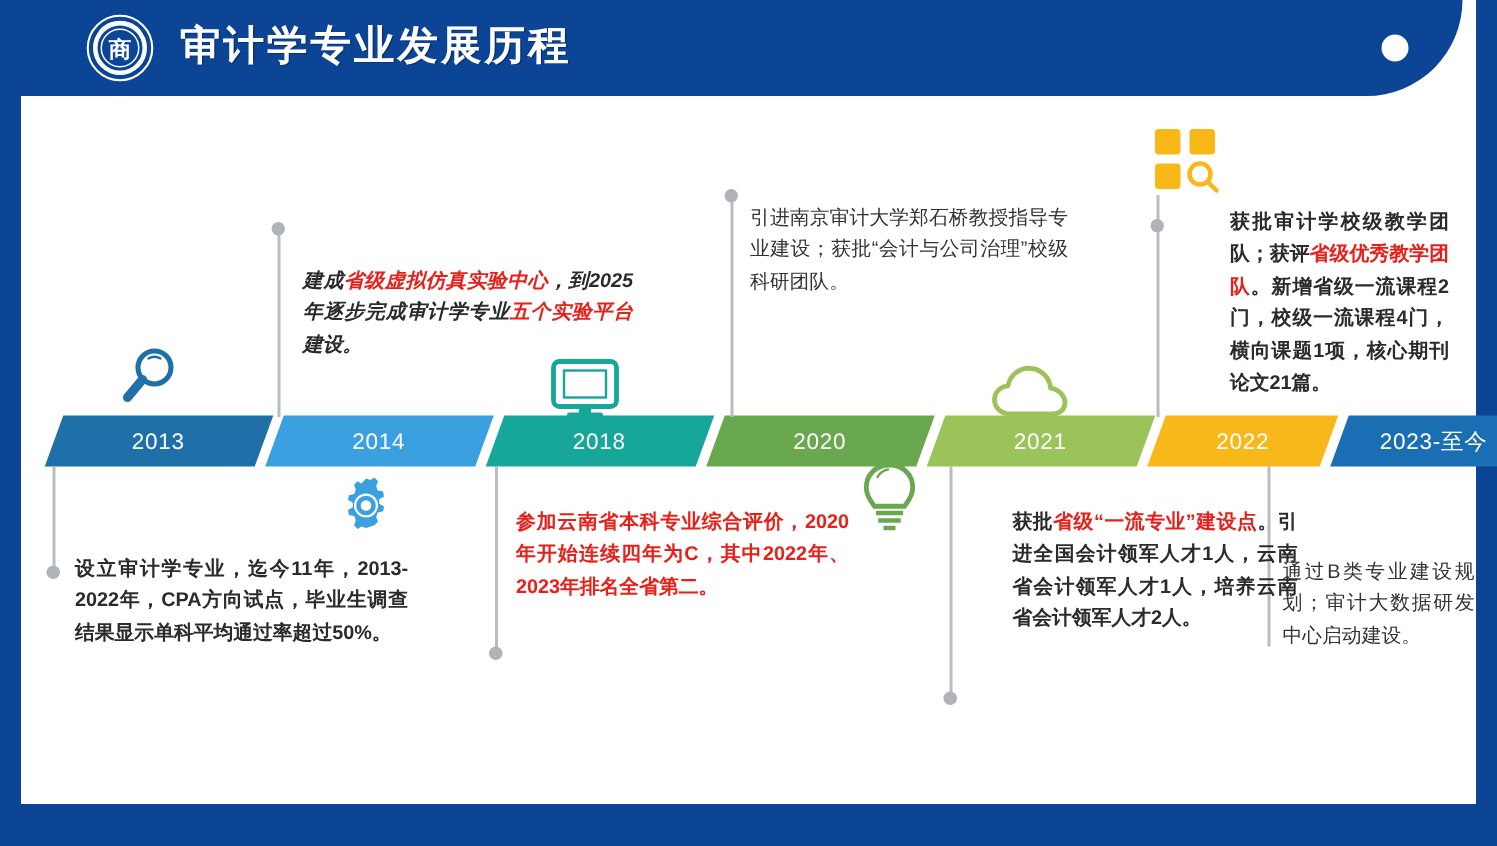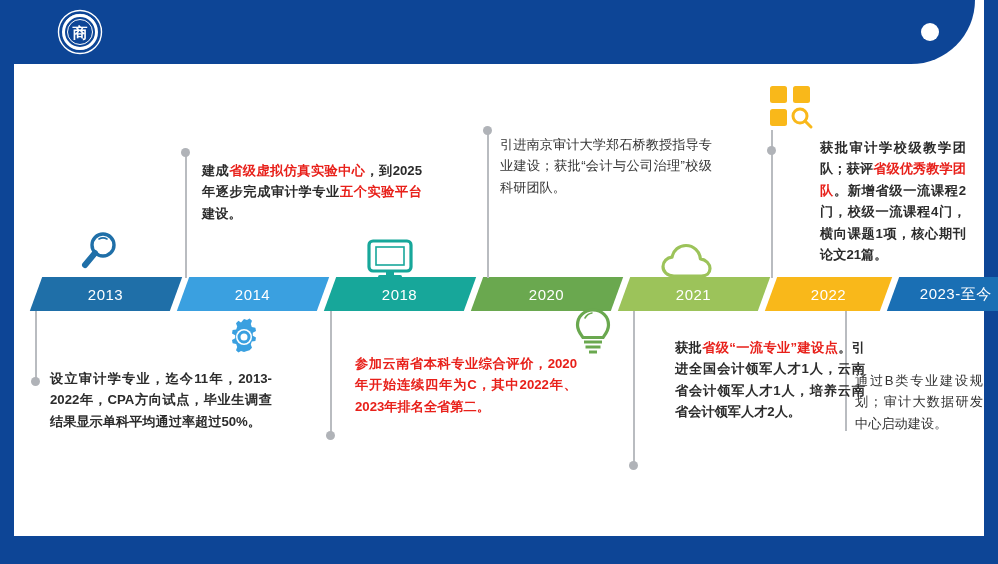--- a/index.html
+++ b/index.html
@@ -92,20 +92,21 @@
   <div class="header-logo">
     <svg viewBox="0 0 64 48" width="64" height="48">
       <circle cx="32" cy="24" r="21.5" fill="none" stroke="#ffffff" stroke-width="1.4"></circle>
       <circle cx="32" cy="24" r="16.5" fill="none" stroke="#ffffff" stroke-width="3"></circle>
       <circle cx="32" cy="24" r="12.5" fill="none" stroke="#ffffff" stroke-width="1"></circle>
       <text x="32" y="30" font-size="15" font-weight="bold" fill="#ffffff" text-anchor="middle" font-family="'Liberation Sans',sans-serif">商</text>
       <path d="M18 13 A 18 18 0 0 1 46 13" fill="none" stroke="#ffffff" stroke-width="0.8" opacity="0.85"></path>
       <path d="M20 36 A 16 16 0 0 0 44 36" fill="none" stroke="#ffffff" stroke-width="0.8" opacity="0.85"></path>
     </svg>
   </div>
+  <div class="header-title">审计学专业发展历程</div>
   <div class="header-dot"></div>
 </div>
 
 <div class="footer"></div>
 
 <div class="timeline">
   <div class="seg" style="left:8px;width:140px;background:#1f6fa8;">
     <span>2013</span>
   </div>
   <div class="seg" style="left:155px;width:140px;background:#3aa0e0;">
@@ -194,23 +195,23 @@
     <rect x="2" y="2" width="17" height="17" rx="2.5" fill="#f9b81a"></rect>
     <rect x="25" y="2" width="17" height="17" rx="2.5" fill="#f9b81a"></rect>
     <rect x="2" y="25" width="17" height="17" rx="2.5" fill="#f9b81a"></rect>
     <circle cx="32" cy="32" r="7" fill="none" stroke="#f9b81a" stroke-width="3"></circle>
     <line x1="37" y1="37" x2="43" y2="43" stroke="#f9b81a" stroke-width="3" stroke-linecap="round"></line>
   </svg>
 </div>
 
 <div class="txt" style="left:50px; top:368px; width:222px;"><span>设立审计学专业，迄今11年，2013-2022年，CPA方向试点，毕业生调查结果显示单科平均通过率超过50%。</span></div>
 
-<div class="txt" style="left:202px; top:160px; width:220px;"><span>建成</span><span class="red">省级虚拟仿真实验中心</span><span>，到2025年逐步完成审计学专业</span><span class="red">五个实验平台</span><span>建设。</span></div>
-
-<div class="txt" style="left:344px; top:353px; width:222px;margin-left:11px;"><span class="red">参加云南省本科专业综合评价，2020年开始连续四年为C，其中2022年、2023年排名全省第二。</span></div>
+<div class="txt" style="left:202px; top:176px; width:220px;font-style:italic;"><span>建成</span><span class="red">省级虚拟仿真实验中心</span><span>，到2025年逐步完成审计学专业</span><span class="red">五个实验平台</span><span>建设。</span></div>
+
+<div class="txt" style="left:344px; top:337px; width:222px;"><span class="red">参加云南省本科专业综合评价，2020年开始连续四年为C，其中2022年、2023年排名全省第二。</span></div>
 
 <div class="txt plain" style="left:500px; top:134px; width:212px;"><span>引进南京审计大学郑石桥教授指导专业建设；获批“会计与公司治理”校级科研团队。</span></div>
 
 <div class="txt" style="left:675px; top:337px; width:190px;"><span>获批</span><span class="red">省级“一流专业”建设点</span><span>。引进全国会计领军人才1人，云南省会计领军人才1人，培养云南省会计领军人才2人。</span></div>
 
 <div class="txt" style="left:784px; top:137px; width:146px;margin-left:36px;"><span>获批审计学校级教学团队；获评</span><span class="red">省级优秀教学团队</span><span>。新增省级一流课程2门，校级一流课程4门，横向课题1项，核心期刊论文21篇。</span></div>
 
 <div class="txt plain" style="left:855px; top:330px; width:128px;margin-top:40px;"><span>通过B类专业建设规划；审计大数据研发中心启动建设。</span></div>
 
 </body></html>

